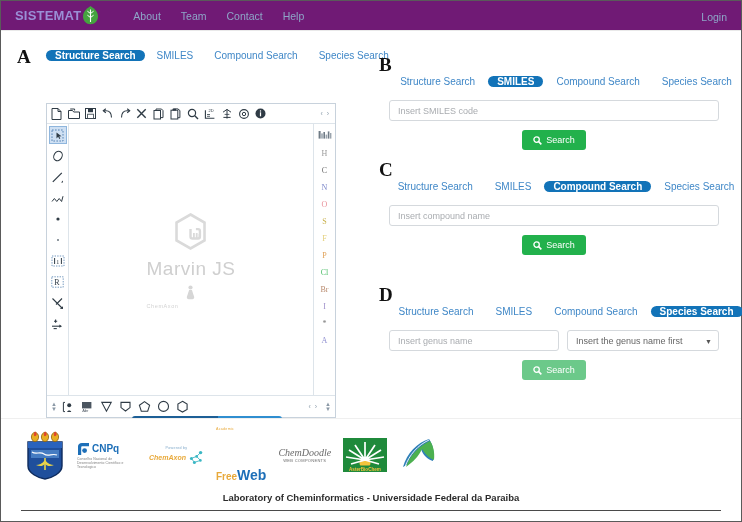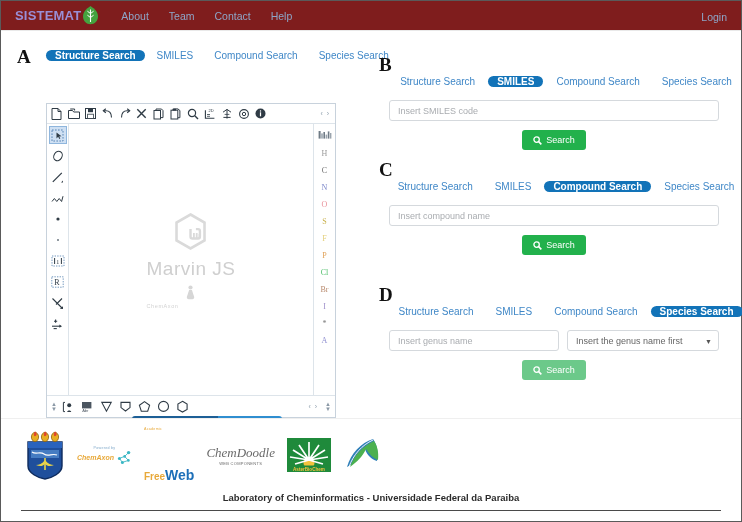--- a/index.html
+++ b/index.html
@@ -9,22 +9,22 @@
     background: #ffffff;
     font-family: "Liberation Sans", sans-serif;
     overflow: hidden;
     color: #333;
   }
   #page { position: relative; width:742px; height:522px; border:1px solid #5a5a5a; background:#fff; }
 
   
   .navbar {
     position:absolute; left:0; top:0; width:740px; height:30px;
-    background:#7f1d1d; border-bottom:1px solid #e9e9e9;
-    display:flex; align-items:center; padding:0 14px;
+    background:#701a75; border-bottom:1px solid #e9e9e9;
+    display:flex; align-items:center; padding:0 14px;gap:12px;
   }
   .brand { display:flex; align-items:center; gap:1px; margin-right:22px; }
   .brand-text {
     font-size:13px; font-weight:700; letter-spacing:.2px;
     color:#9a8fd6;
   }
   .leaf-logo { width:17px; height:19px; position:relative; display:inline-block; }
   .nav-links { display:flex; gap:20px; }
   .nav-link { font-size:10.5px; color:#8ea6c8; text-decoration:none; }
   .nav-right { margin-left:auto; }
@@ -522,20 +522,30 @@
             <ellipse cx="30" cy="7" rx="3.6" ry="4.6" fill="#e8ae22" stroke="#8a5f10" stroke-width=".8"></ellipse>
             <path d="M30 1.2c1.6 1.4 2.2 3 1.2 4.2-1 1.2-2.4 1-2.4-.6 0-1 .6-2.2 1.2-3.6z" fill="#e0452b"></path>
           </g>
           <path d="M6 20 34 20 34 28 6 28z" fill="#5f9bdc" opacity=".6"></path>
           <path d="M7 22c4 3 8-1 12 2s8-1 13 1" stroke="#ffffff" stroke-width="1.2" fill="none"></path>
           <path d="M20 30c-3 4-6 5-9 5 4 2 7 1 9-1 2 2 5 3 9 1-3 0-6-1-9-5z" fill="#e8d34a"></path>
           <path d="M20 28v12" stroke="#e8d34a" stroke-width="1.6"></path>
         </svg>
       </div>
 
+      <div class="logo-box" style="flex-direction:column;align-items:flex-start;">
+        <div style="display:flex;align-items:center;gap:2px;">
+          <svg width="13" height="14" viewBox="0 0 13 14">
+              <path d="M1 13V4.6C1 2.4 2.6 1 4.9 1h7.1v3.2H5.4c-.8 0-1.2.5-1.2 1.2V13z" fill="#1d6fb8"></path>
+              <circle cx="7.6" cy="8.6" r="2.4" fill="#1d6fb8"></circle>
+            </svg>
+          <span style="font-size:10px;font-weight:700;color:#1d6fb8;font-family:'Liberation Sans',sans-serif;">CNPq</span>
+        </div>
+        <div class="lbl-tiny" style="max-width:60px;line-height:4px;margin-top:1px;">Conselho Nacional de Desenvolvimento Cientifico e Tecnologico</div>
+      </div>
 
       <div class="logo-box" style="flex-direction:column;align-items:center;">
         <div style="font-size:3.6px;color:#7fa8c9;letter-spacing:.3px;">Powered by</div>
         <div style="display:flex;align-items:center;gap:2px;">
           <span style="font-size:7px;font-weight:700;color:#e8a93a;font-style:italic;font-family:'Liberation Sans',sans-serif;">ChemAxon</span>
           <svg width="16" height="15" viewBox="0 0 16 15">
             <circle cx="12.6" cy="2.6" r="1.7" fill="#3bb7c4"></circle>
             <circle cx="3.4" cy="8.4" r="1.5" fill="#3bb7c4"></circle>
             <circle cx="8.6" cy="6.4" r="1.3" fill="#3bb7c4"></circle>
             <circle cx="6.4" cy="12.4" r="1.5" fill="#3bb7c4"></circle>
@@ -548,21 +558,21 @@
       <div class="logo-box" style="flex-direction:column;align-items:flex-start;">
         <div style="font-size:3.6px;color:#e8a93a;letter-spacing:.3px;">Academic</div>
         <div style="display:flex;align-items:baseline;">
           <span style="font-size:10px;font-weight:700;color:#e8a93a;font-family:'Liberation Sans',sans-serif;margin-top:40px;">Free</span>
             <span style="font-size:14px;font-weight:700;color:#1d6fb8;font-family:'Liberation Sans',sans-serif;">Web</span>
         </div>
 
       </div>
 
       <div class="logo-box" style="flex-direction:column;align-items:center;">
-        <div style="font-size:13px;color:#6a6a6a;font-family:'Liberation Serif',serif;font-style:italic;">ChemDoodle</div>
+        <div style="font-size:10px;color:#6a6a6a;font-family:'Liberation Serif',serif;font-style:italic;">ChemDoodle</div>
         <div style="font-size:4px;color:#6a6a6a;letter-spacing:.3px;">WEB COMPONENTS</div>
       </div>
 
       <div class="logo-box">
         <svg width="44" height="34" viewBox="0 0 44 34">
           <rect x="0" y="0" width="44" height="34" fill="#1f8a3b"></rect>
           <circle cx="22" cy="25" r="5.5" fill="#f3c33c"></circle>
           <g stroke="#ffffff" stroke-width="1.7">
             <path d="M22 22V4M22 22 12 7M22 22 32 7M22 22 6 12M22 22 38 12M22 22 3 19M22 22 41 19M22 22 8 26M22 22 36 26"></path>
           </g>

